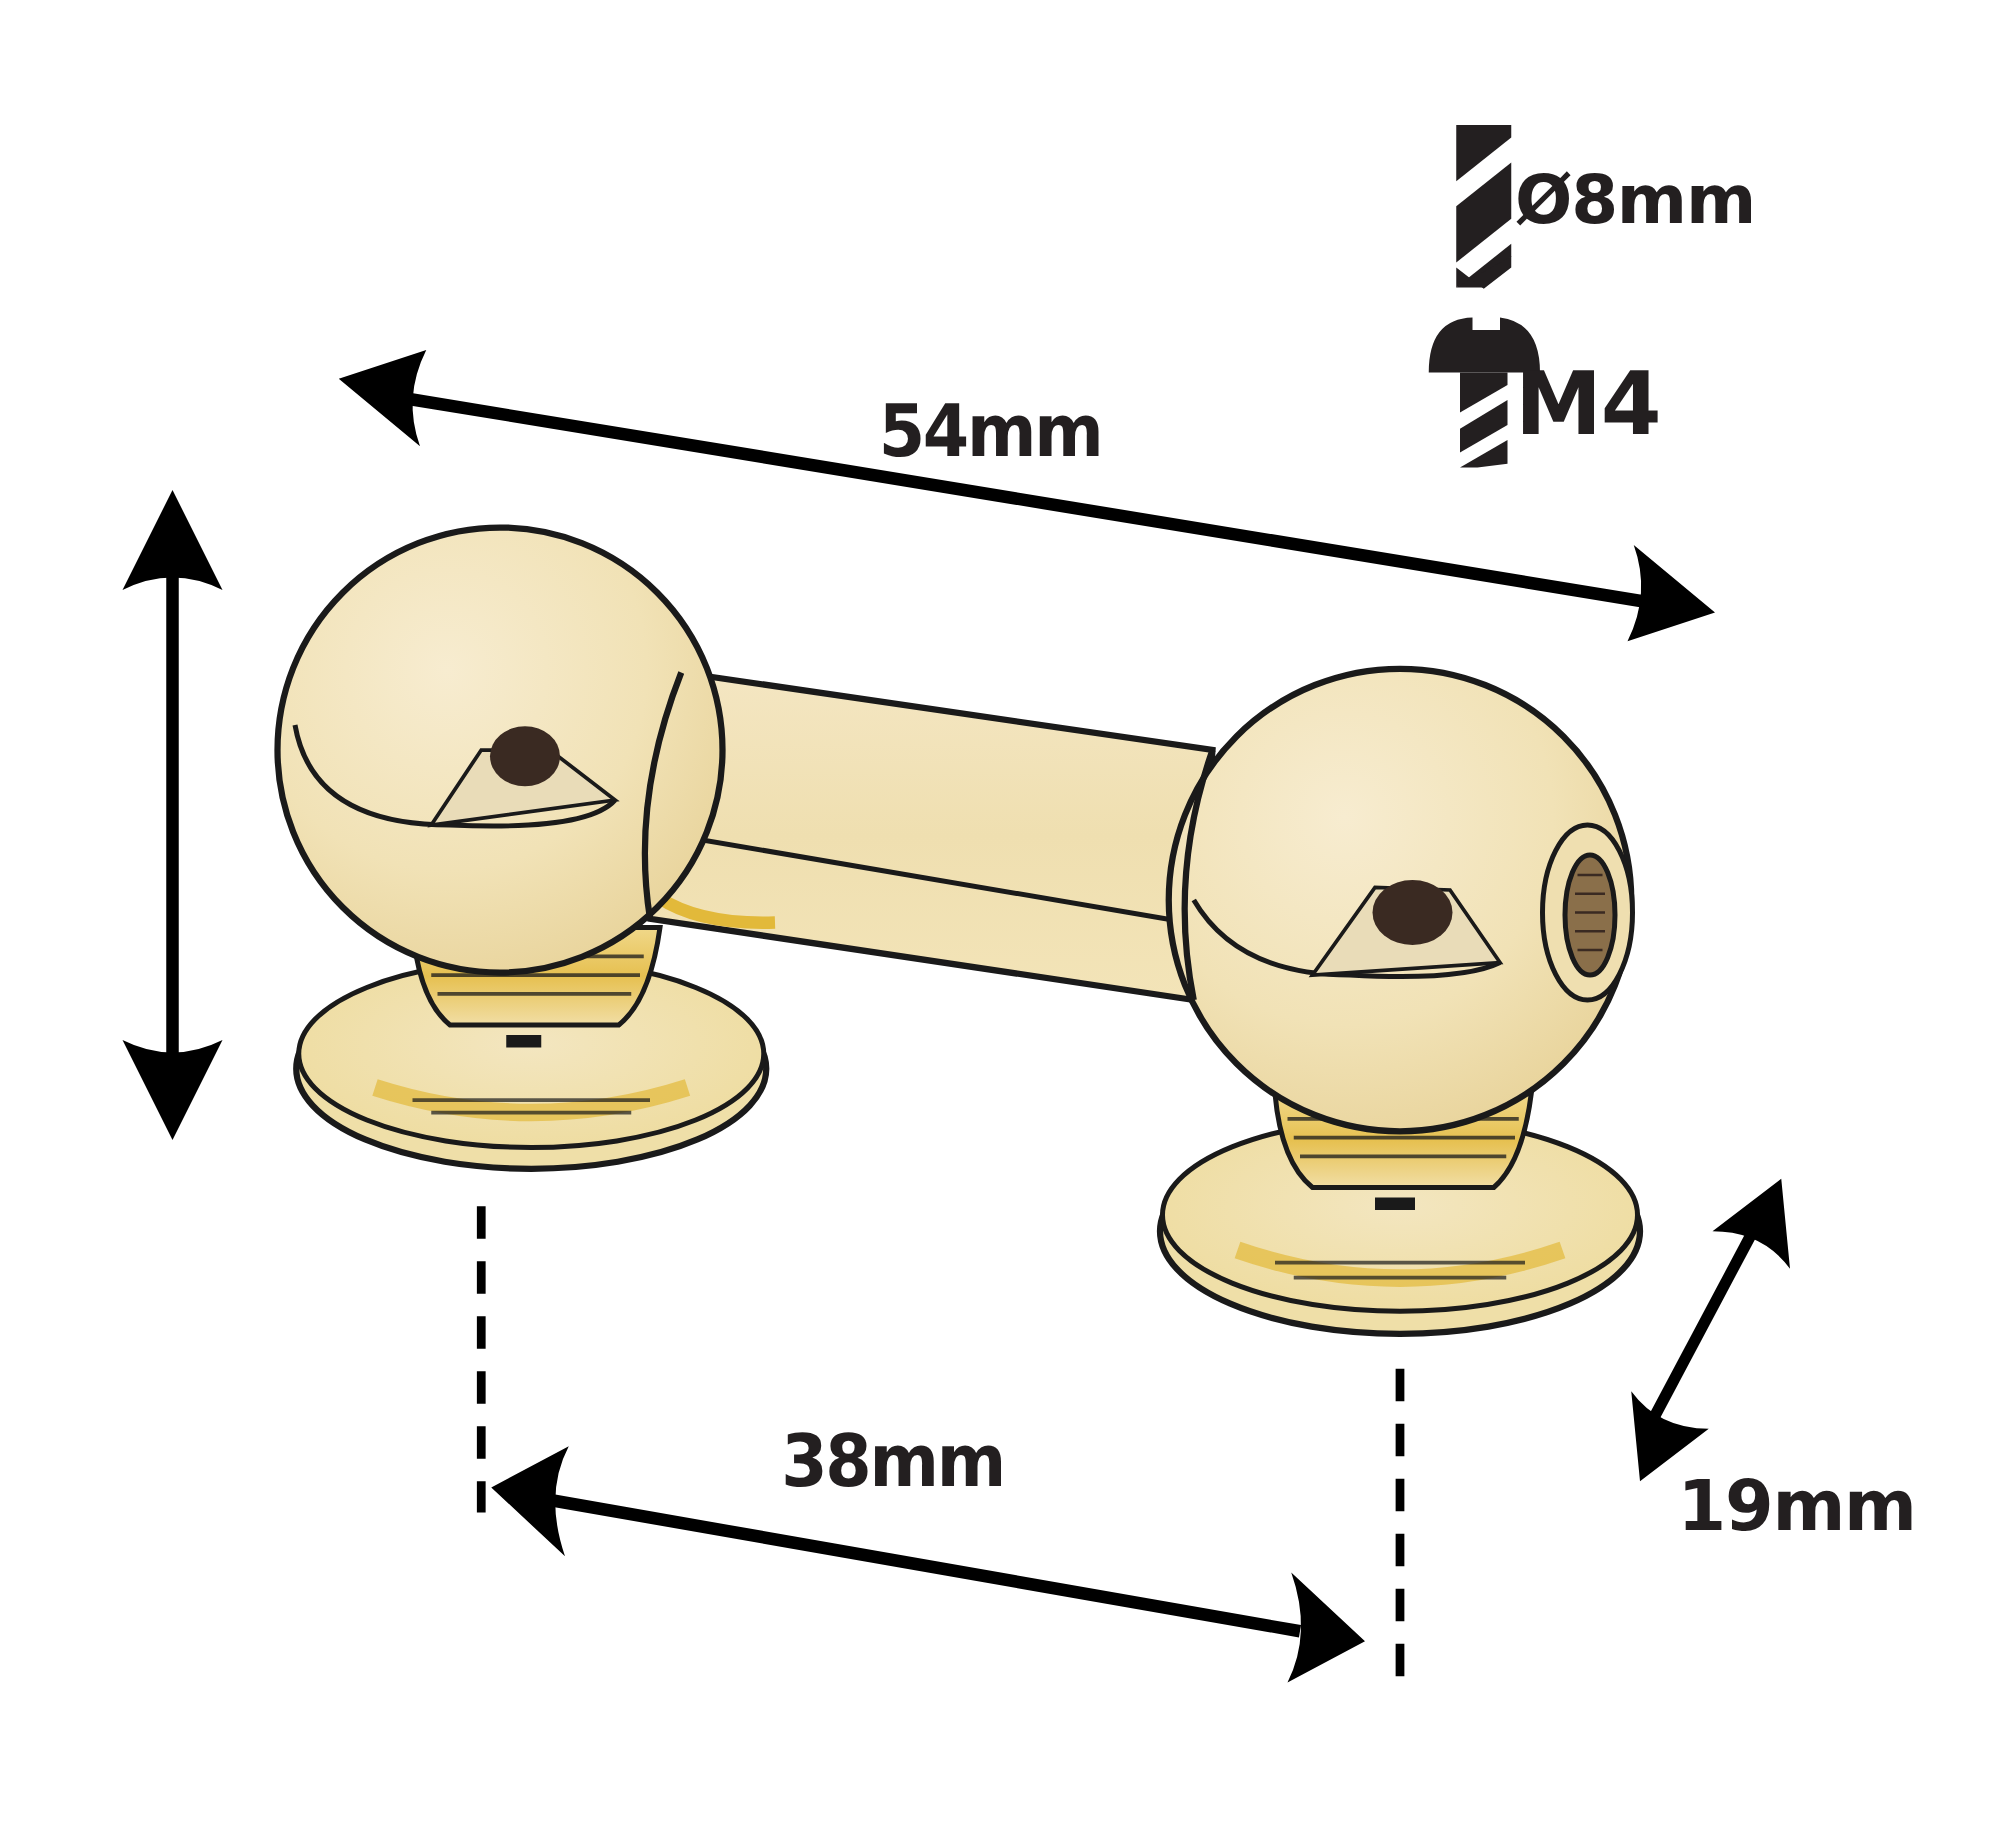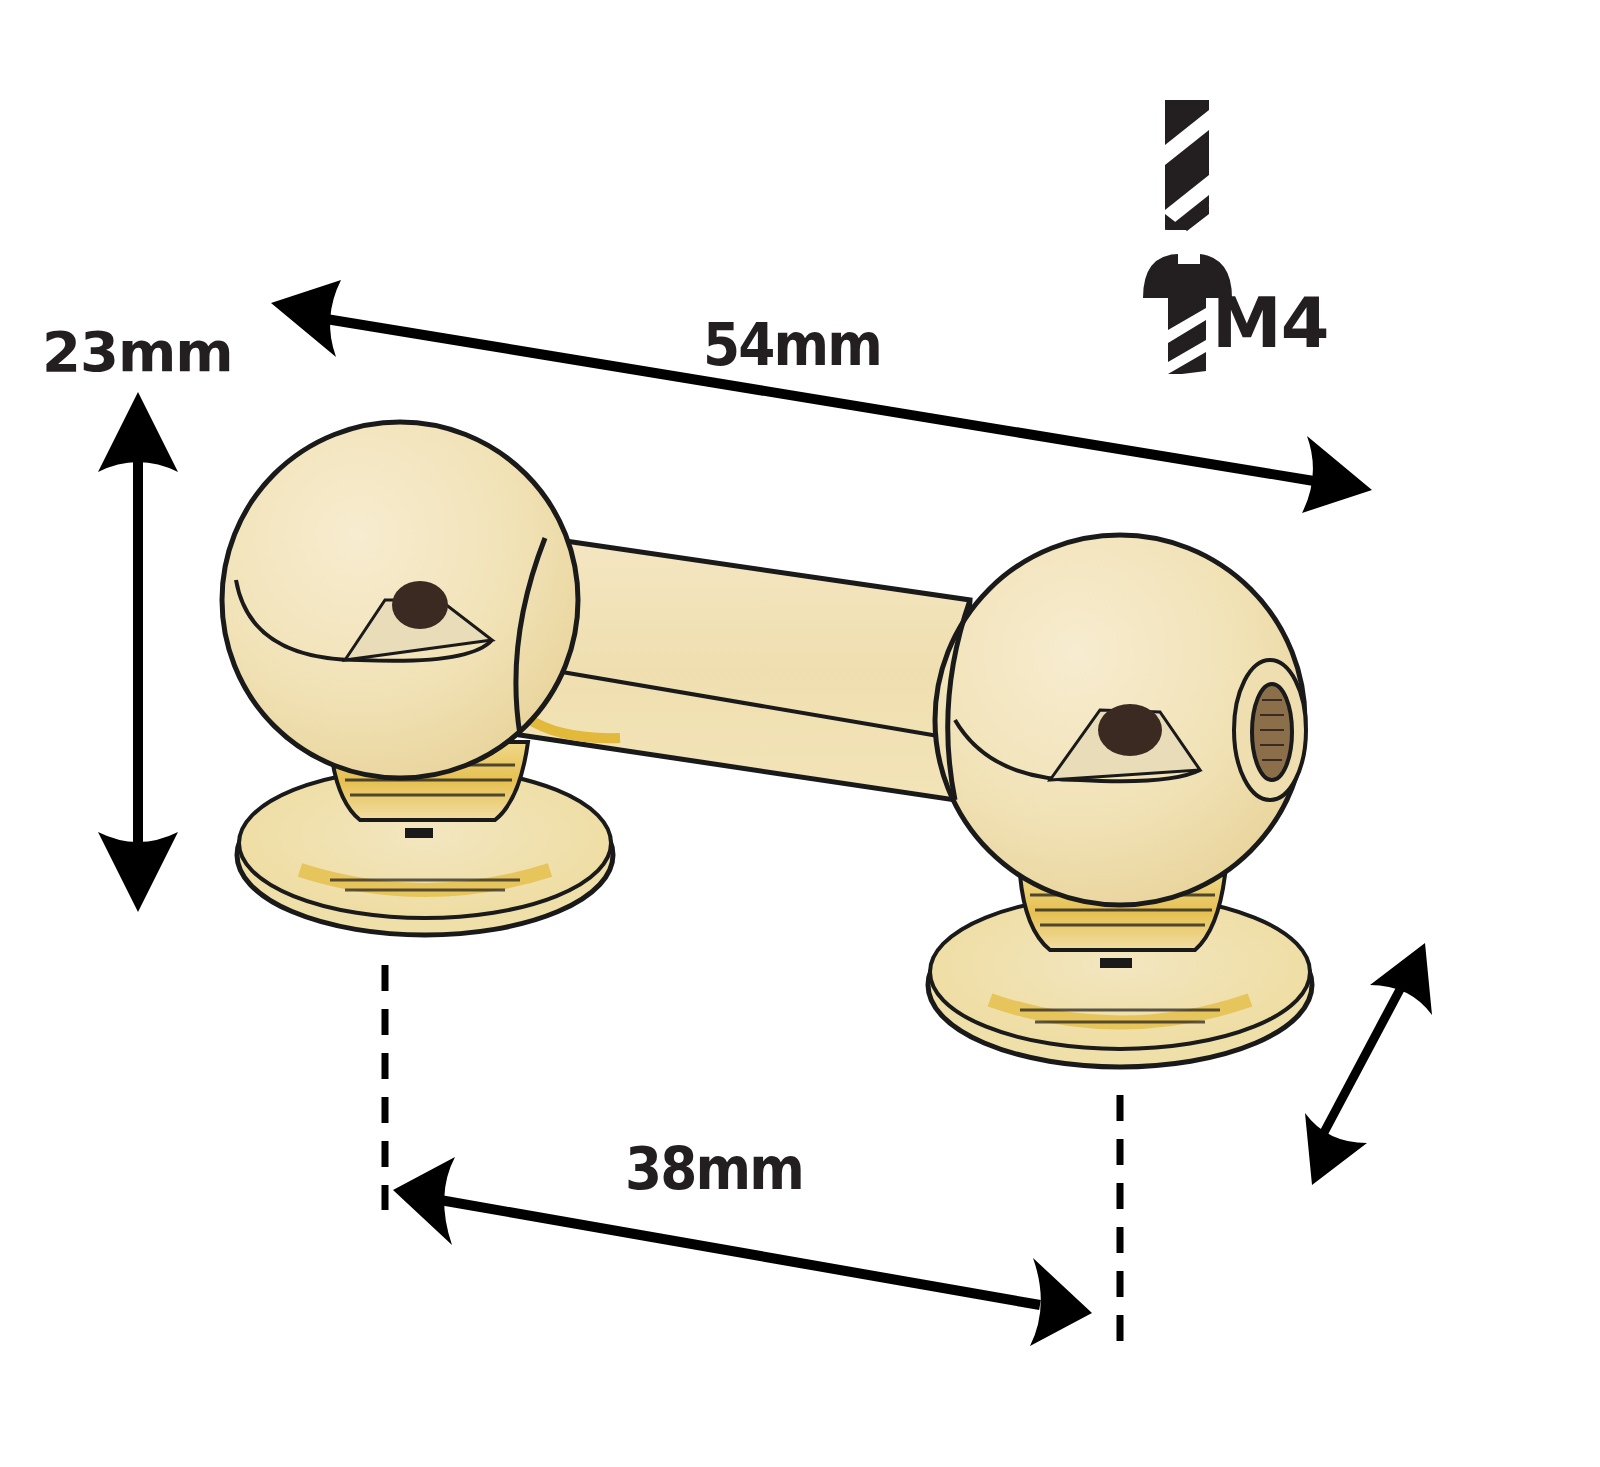--- a/index.html
+++ b/index.html
@@ -132,17 +132,18 @@
     </g>
 
     <g fill="#231f20">
       <path d="M1143 298 Q1143 255 1178 254 L1178 264 L1200 264 L1200 254 Q1232 258 1232 298 Z"></path>
       <path d="M1168 298 L1206 298 L1206 308 L1168 330 Z"></path>
       <path d="M1168 343 L1206 320 L1206 340 L1168 362 Z"></path>
       <path d="M1168 374 L1206 352 L1206 371 L1182 374 Z"></path>
     </g>
   </svg>
 
-  <div class="label lbl-23">23mm</div>
   <div class="label lbl-54">54mm</div>
   <div class="label lbl-38">38mm</div>
+  <div class="label lbl-19">19mm</div>
+  <div class="label lbl-drill">Ø8mm</div>
   <div class="label lbl-screw">M4</div>
 </div>
 
 </body></html>

